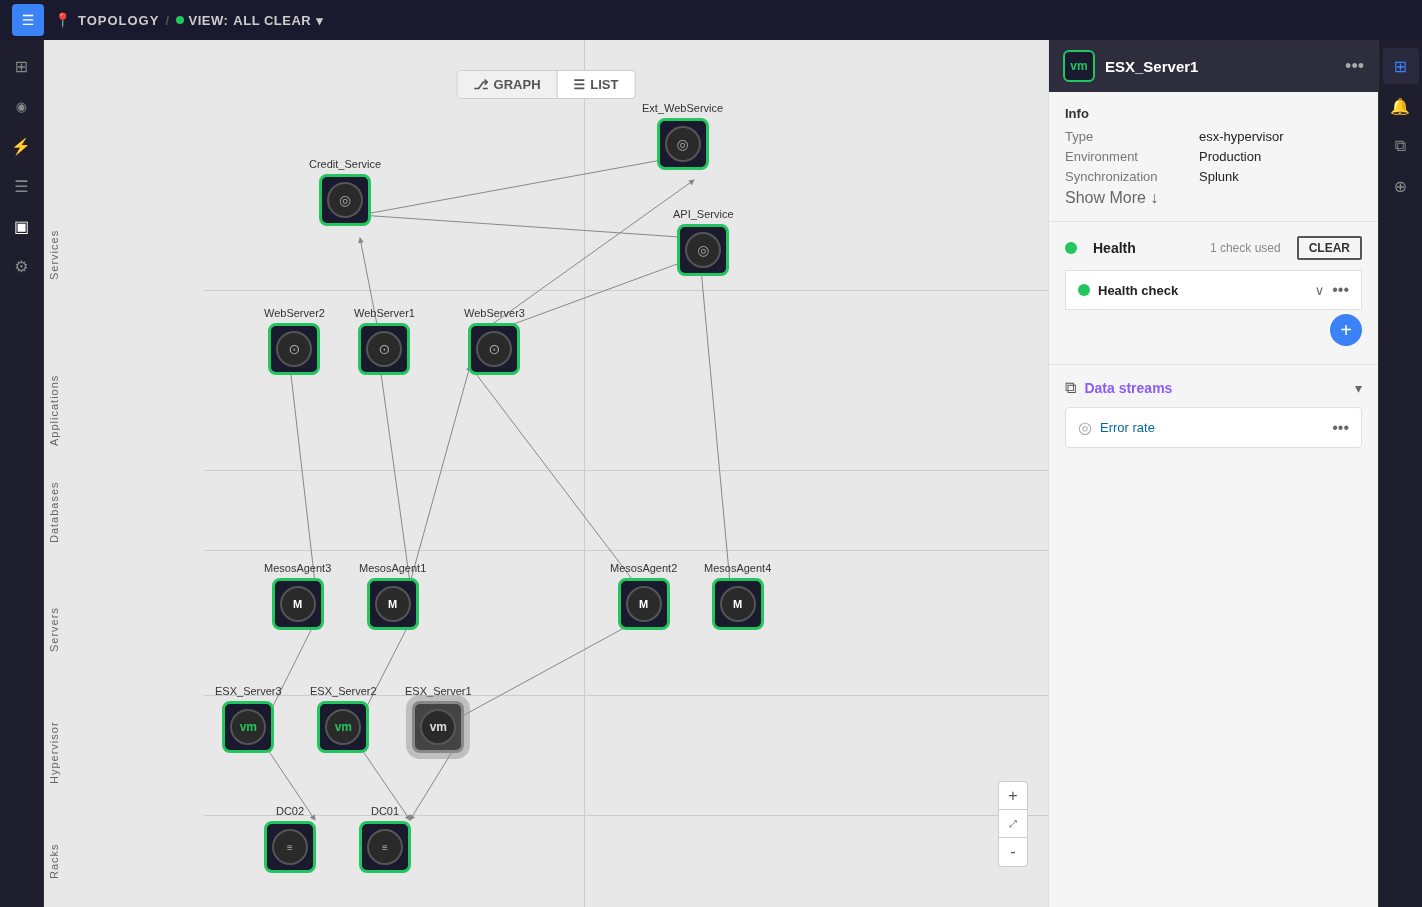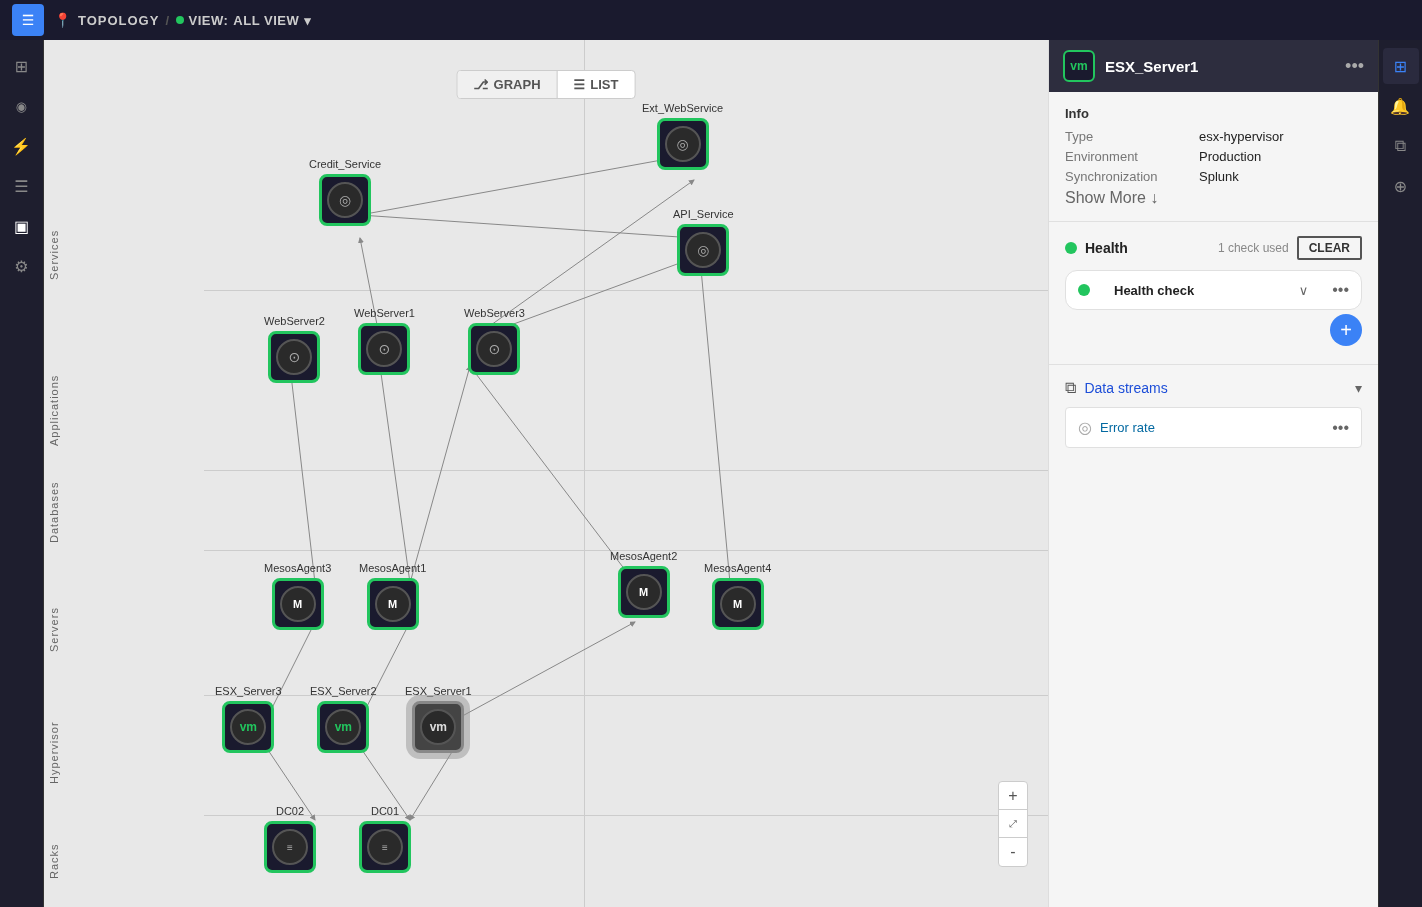--- a/index.html
+++ b/index.html
@@ -292,21 +292,21 @@
     }
 
     
     .health-section {
       padding: 14px 16px;
       border-bottom: 1px solid #e0e0e0;
     }
     .health-header {
       display: flex;
       align-items: center;
-      gap: 8px;
+      gap: 16px;
       margin-bottom: 10px;
     }
     .health-dot {
       width: 12px; height: 12px;
       border-radius: 50%;
       background: #22c55e;
       flex-shrink: 0;
     }
     .health-dot.grey { background: #999; }
     .health-title {
@@ -338,25 +338,25 @@
       font-size: 12px;
       font-weight: 600;
       cursor: pointer;
       border-radius: 2px;
     }
 
     
     .health-check-row {
       background: white;
       border: 1px solid #e0e0e0;
-      border-radius: 12px;
+      border-radius: 0;
       padding: 10px 12px;
       display: flex;
       align-items: center;
-      gap: 24px;
+      gap: 8px;
       margin-bottom: 0;
     }
     .health-check-name {
       flex: 1;
       font-size: 13px;
       font-weight: 600;
       color: #222;
     }
     .hc-chevron-btn {
       background: none; border: none; cursor: pointer; color: #666; font-size: 13px;
@@ -384,21 +384,21 @@
       border-bottom: 1px solid #e0e0e0;
     }
 
     
     .streams-section {
       padding: 14px 16px;
     }
     .streams-header {
       display: flex; align-items: center; gap: 8px; margin-bottom: 10px;
     }
-    .streams-title { font-size: 14px; font-weight: 400; color: #1d4ed8; flex: 1; }
+    .streams-title { font-size: 14px; font-weight: 700; color: #8b5cf6; flex: 1; }
     .streams-toggle { background: none; border: none; font-size: 14px; color: #666; cursor: pointer; }
     .stream-row {
       background: white;
       border: 1px solid #e0e0e0;
       border-radius: 4px;
       padding: 10px 12px;
       display: flex;
       align-items: center;
       gap: 8px;
     }
@@ -441,21 +441,21 @@
 
 <div class="top-nav">
   <button class="hamburger-btn">☰</button>
   <div class="nav-breadcrumb">
     <span style="font-size:14px;">📍</span>
     <span style="color:#ccc;font-size:13px;font-weight:700;letter-spacing:1px;">TOPOLOGY</span>
     <span style="color:#555;">/</span>
     <button class="view-btn" style="background:none;border:none;color:#ccc;cursor:pointer;font-size:13px;font-weight:600;letter-spacing:0.5px;display:flex;align-items:center;gap:5px;">
       <span class="view-dot"></span>
       <span>VIEW:</span>
-      <span>ALL VIEW</span>
+      <span>ALL CLEAR</span>
       <span>▾</span>
     </button>
   </div>
 </div>
 
 <div class="main-layout">
 
   <div class="left-sidebar">
     <button class="sidebar-icon-btn">⊞</button>
     <button class="sidebar-icon-btn" style="font-size:13px;">◉</button>
@@ -550,21 +550,21 @@
       </div>
     </div>
 
     <div class="node" style="left:629px; top:168px;">
       <div class="node-label">API_Service</div>
       <div class="node-box">
         <div class="node-inner service">◎</div>
       </div>
     </div>
 
-    <div class="node" style="left:220px; top:275px;">
+    <div class="node" style="left:220px; top:267px;">
       <div class="node-label">WebServer2</div>
       <div class="node-box">
         <div class="node-inner web">⊙</div>
       </div>
     </div>
 
     <div class="node" style="left:310px; top:267px;">
       <div class="node-label">WebServer1</div>
       <div class="node-box">
         <div class="node-inner web">⊙</div>
@@ -585,21 +585,21 @@
       </div>
     </div>
 
     <div class="node" style="left:315px; top:522px;">
       <div class="node-label">MesosAgent1</div>
       <div class="node-box">
         <div class="node-inner mesos">M</div>
       </div>
     </div>
 
-    <div class="node" style="left:566px; top:510px;">
+    <div class="node" style="left:566px; top:522px;">
       <div class="node-label">MesosAgent2</div>
       <div class="node-box">
         <div class="node-inner mesos">M</div>
       </div>
     </div>
 
     <div class="node" style="left:660px; top:522px;">
       <div class="node-label">MesosAgent4</div>
       <div class="node-box">
         <div class="node-inner mesos">M</div>

